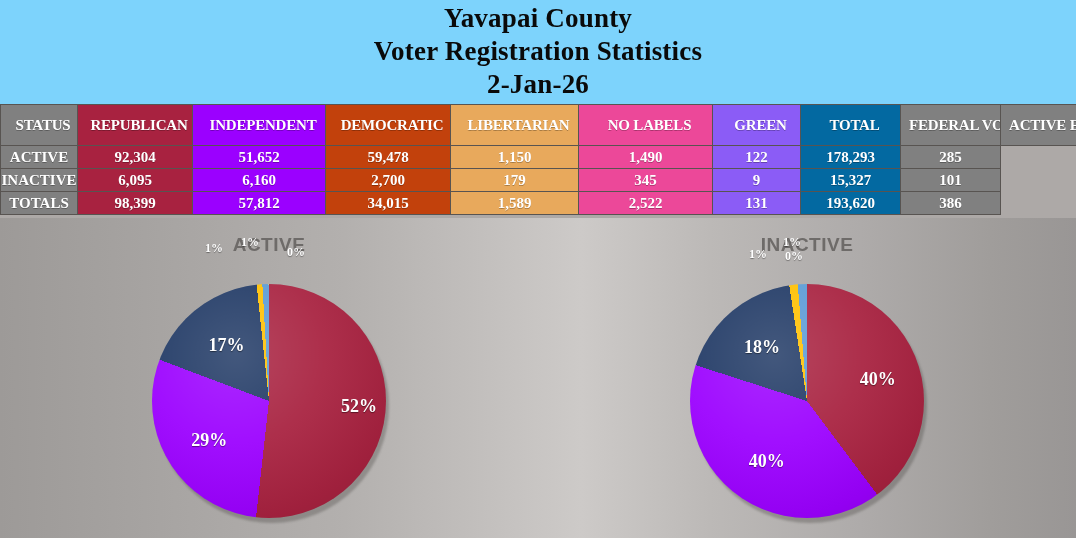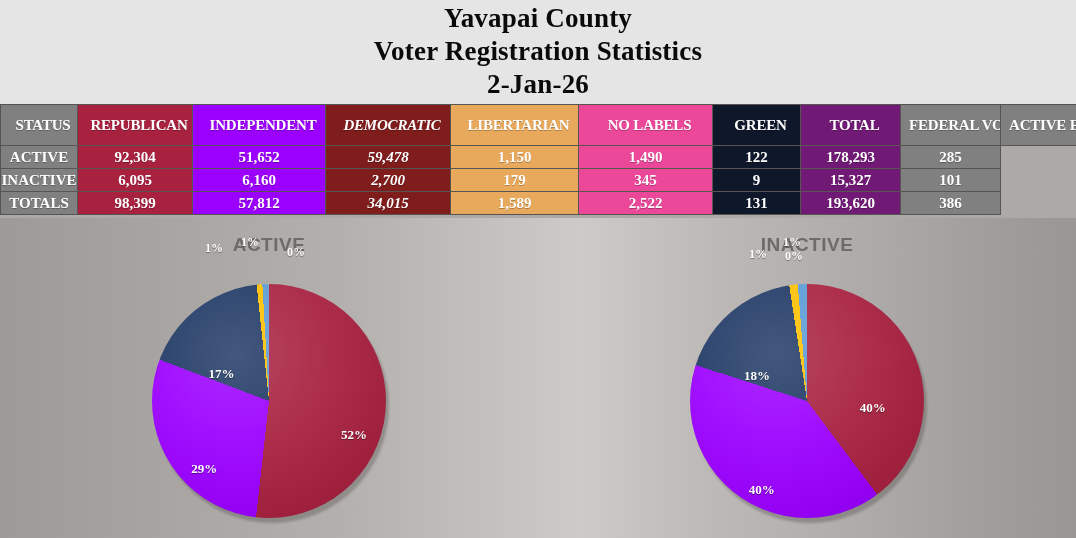--- a/index.html
+++ b/index.html
@@ -20,21 +20,21 @@
     background: #ada9a7;
   }
 
   
   .title-block {
     position: absolute;
     top: 0;
     left: 0;
     width: 1076px;
     height: 104px;
-    background: #e5e5e5;
+    background: #7dd3fc;
     text-align: center;
     padding-top: 2px;
     box-sizing: border-box;
   }
   .title-line {
     font-family: "Liberation Serif", serif;
     font-weight: bold;
     color: #0a0a0a;
     font-size: 27px;
     line-height: 33px;
@@ -74,25 +74,25 @@
   .c-lib    { width: 128px; }
   .c-nl     { width: 134px; }
   .c-grn    { width: 88px; }
   .c-tot    { width: 100px; }
   .c-fed    { width: 100px; }
   .c-aevl   { width: 76px; }
 
   .bg-status { background: #808080; }
   .bg-rep    { background: #A82240; }
   .bg-ind    { background: #9B00FF; }
-  .bg-dem    { background: #7f1d1d; font-style: italic; }
+  .bg-dem    { background: #c2410c; }
   .bg-lib    { background: #E8A95C; }
   .bg-nl     { background: #ec4899; }
-  .bg-grn    { background: #0f172a; }
-  .bg-tot    { background: #701a75; margin-left: 43px; }
+  .bg-grn    { background: #8b5cf6; }
+  .bg-tot    { background: #0369a1; margin-left: 43px; }
   .bg-fed    { background: #808080; }
   .bg-aevl   { background: #808080; }
 
   .aevl-head {
     font-size: 14px;
     line-height: 17px;
     white-space: normal;
     padding: 1px 2px;
   }
 
@@ -175,25 +175,24 @@
       rgba(255,255,255,0.06) 40%,
       rgba(0,0,0,0.05) 74%,
       rgba(0,0,0,0.17) 100%);
     pointer-events: none;
   }
 
   .slice-label {
     position: absolute;
     font-family: "Liberation Serif", serif;
     font-weight: bold;
-    font-size: 13px;
+    font-size: 18px;
     color: #ffffff;
     text-shadow: 0 1px 1px rgba(0,0,0,0.45);
     white-space: nowrap;
-    margin-top: 31px;
   }
   .outer-label {
     position: absolute;
     font-family: "Liberation Serif", serif;
     font-weight: bold;
     font-size: 12px;
     color: #ffffff;
     text-shadow: 0 1px 1px rgba(0,0,0,0.4);
     white-space: nowrap;
   }

